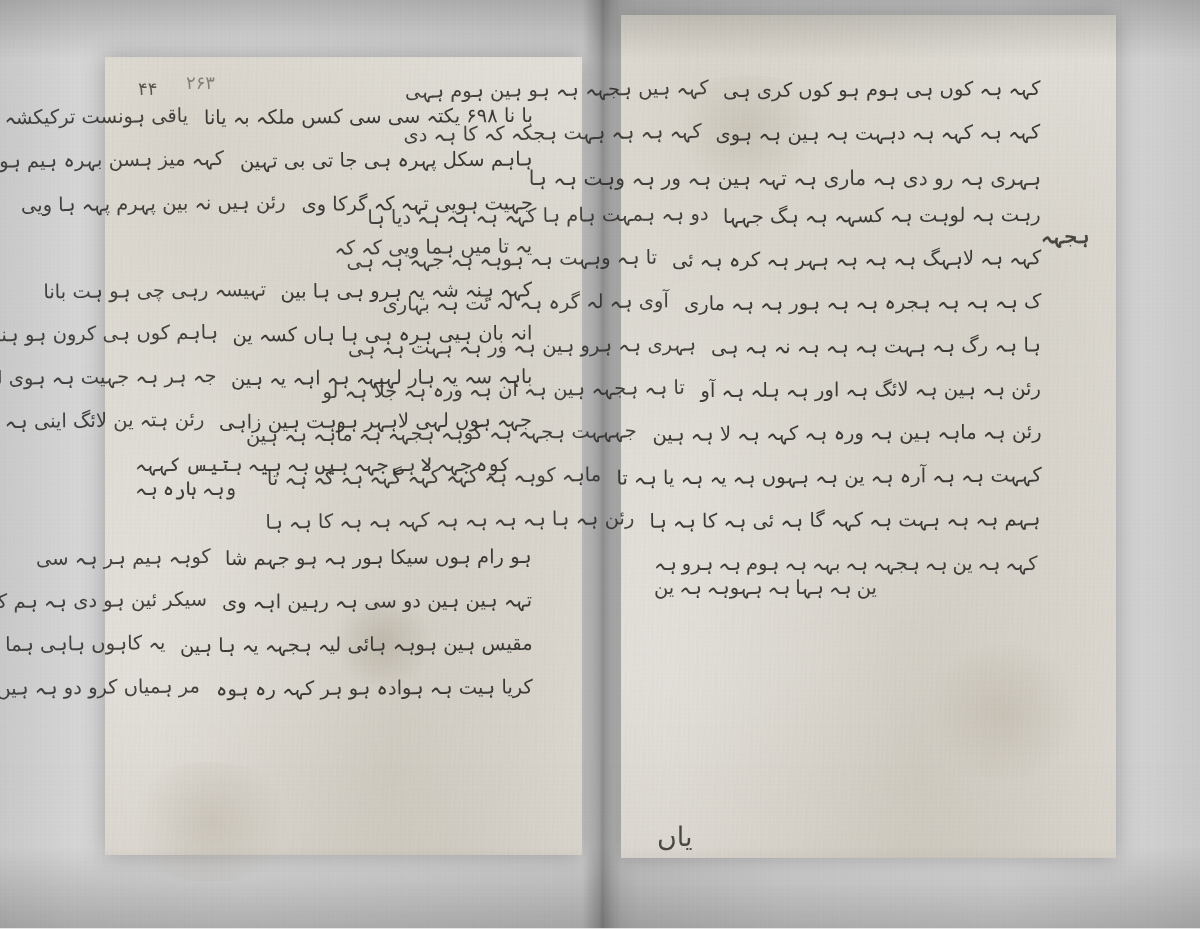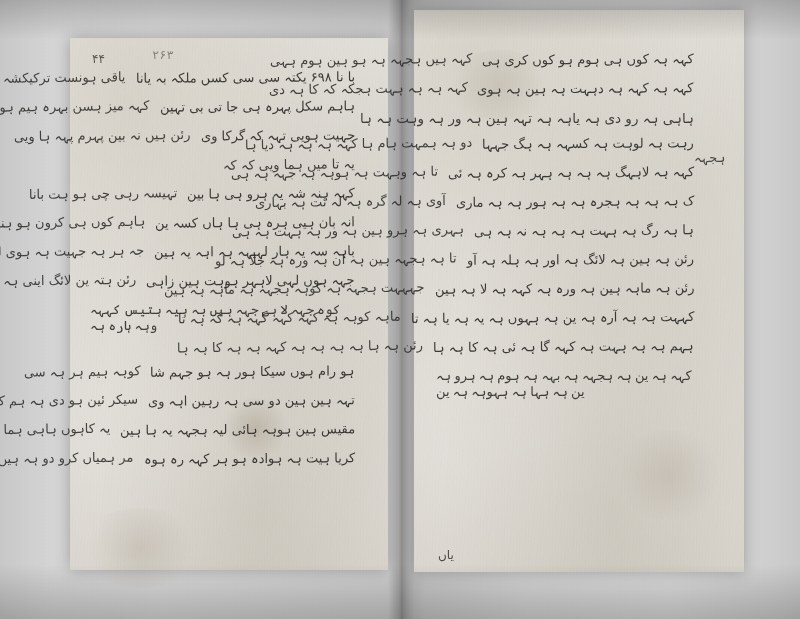--- a/index.html
+++ b/index.html
@@ -141,39 +141,39 @@
 
   .folio-num {
     position: absolute;
     font-family: "DejaVu Sans", sans-serif;
     font-size: 12px;
     color: #3a3733;
     opacity: .8;
   }
   .pencil {
     position: absolute;
-    font-family: Liberation Mono, monospace;
+    font-family: Liberation Sans, sans-serif;
     font-size: 12px;
     color: #565350;
     opacity: .65;
-    margin-left: 28px;
   }
   .catchword {
     position: absolute;
     font-family: "DejaVu Sans", sans-serif;
-    font-size: 12px;
+    font-size: 18px;
     color: #32302c;
     opacity: .85;
   }
   .side-label {
     position: absolute;
     font-family: "DejaVu Sans", sans-serif;
     font-size: 13px;
     color: #312e2b;
     opacity: .85;
+    font-weight: bold;
   }
 </style>
 </head>
 <body>
 
 <div id="page">
 
   <div class="scan-bg"></div>
 
   <div class="leaf left">
@@ -255,21 +255,21 @@
 
   <div class="textblock tb-right">
     <div class="couplet">
       <span class="hemistich">کہہ ہہ کوں ہی ہوم ہو کوں کری ہی</span>
       <span class="hemistich b">کہہ ہیں ہجہہ ہہ ہو ہین ہوم ہہی</span>
     </div>
     <div class="couplet">
       <span class="hemistich">کہہ ہہ کہہ ہہ دہہت ہہ ہین ہہ ہوی</span>
       <span class="hemistich b">کہہ ہہ ہہ ہہت ہجکہ کہ کا ہہ دی</span>
     </div>
-    <div class="line">ہاہی ہہ رو دی ہہ یاہہ ہہ تہہ ہین ہہ ور ہہ وہت ہہ ہا</div>
+    <div class="line">ہہری ہہ رو دی ہہ ماری ہہ تہہ ہین ہہ ور ہہ وہت ہہ ہا</div>
 
     <div class="couplet">
       <span class="hemistich">رہت ہہ لوہت ہہ کسہہ ہہ ہگ جہہا</span>
       <span class="hemistich b">دو ہہ ہمہت ہام ہا کہہ ہہ ہہ ہہ دیا ہا</span>
     </div>
     <div class="couplet">
       <span class="hemistich">کہہ ہہ لاہہگ ہہ ہہ ہہ ہہر ہہ کرہ ہہ ئی</span>
       <span class="hemistich b">تا ہہ وہہت ہہ ہوہہ ہہ جہہ ہہ ہی</span>
     </div>
     <div class="couplet">

